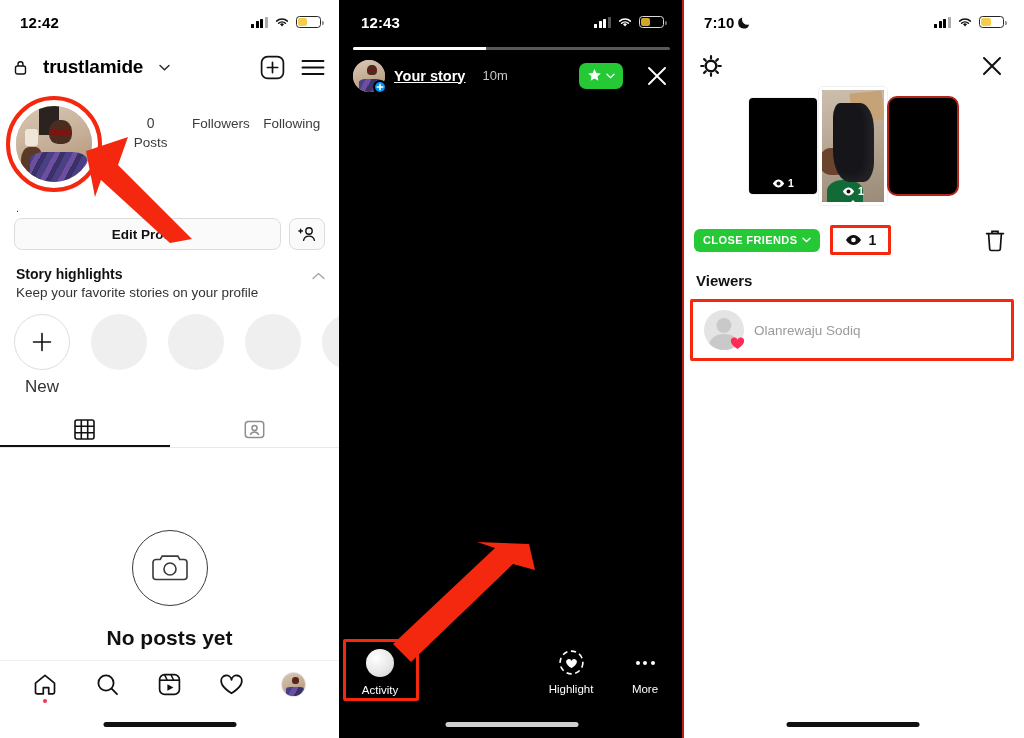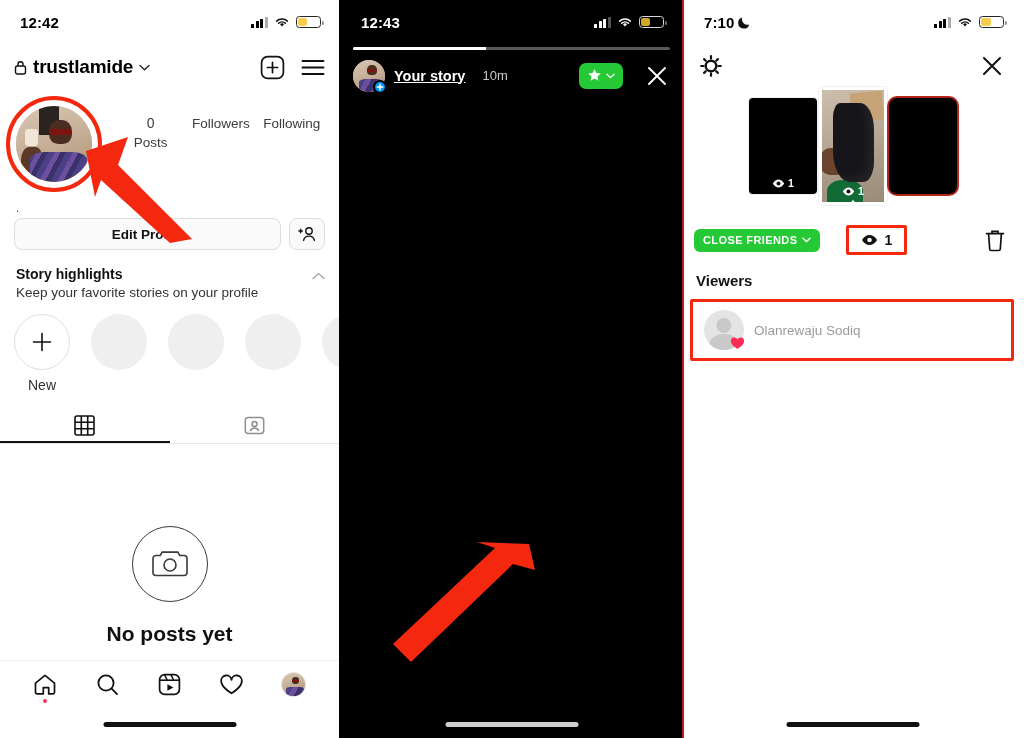--- a/index.html
+++ b/index.html
@@ -45,21 +45,21 @@
   .ic-batt i {
     position: absolute; left: 1.2px; top: 1.2px; bottom: 1.2px;
     border-radius: 2px; background: #f4c430;
   }
   .ic-moon { width: 13px; height: 13px; margin-left: 4px; }
 
   
   .prof-head {
     display: flex; align-items: center; padding: 4px 14px 0 14px; height: 42px;
   }
-  .prof-name-wrap { display: flex; align-items: center; gap: 6px; flex: 1; }
+  .prof-name-wrap { display: flex; align-items: center; gap: 16px; flex: 1; }
   .lock-icon { width: 13px; height: 15px; }
   .prof-name { font-size: 19px; font-weight: 700; letter-spacing: -.2px; }
   .chev-sm { width: 11px; height: 7px; opacity: .9; }
   .prof-head-actions { display: flex; align-items: center; gap: 16px; }
   .ic-plusbox { width: 25px; height: 25px; }
   .ic-burger { width: 24px; height: 17px; }
 
   .prof-row { display: flex; align-items: flex-start; padding: 10px 0 0 0; position: relative; }
   .avatar-wrap {
     position: relative; width: 96px; height: 96px; margin-left: 6px; flex: none;
@@ -110,21 +110,21 @@
   .hl-sub { font-size: 13.5px; color: #333; padding-top: 3px; }
   .chev-up { width: 13px; height: 8px; margin-top: 6px; opacity: .55; }
 
   .hl-row { display: flex; gap: 21px; padding: 14px 0 0 14px; }
   .hl-item { width: 56px; text-align: center; flex: none; }
   .hl-circle-new {
     width: 56px; height: 56px; border-radius: 50%; border: 1px solid #dedede;
     display: flex; align-items: center; justify-content: center; background: #fff;
   }
   .hl-circle-blank { width: 56px; height: 56px; border-radius: 50%; background: #efefef; }
-  .hl-lbl { font-size: 14px; color: #333; padding-top: 7px; }
+  .hl-lbl { font-size: 17px; color: #333; padding-top: 7px; }
 
   .tabs { display: flex; margin-top: 14px; position: relative; }
   .tab { flex: 1; height: 36px; display: flex; align-items: center; justify-content: center; }
   .tab-underline { position: absolute; left: 0; bottom: 0; width: 50%; height: 1.6px; background: #111; }
   .tabs-divider { height: 1px; background: #e9e9e9; }
 
   .empty {
     display: flex; flex-direction: column; align-items: center; justify-content: center;
     padding-top: 82px;
   }
@@ -215,21 +215,21 @@
     position: absolute; left: 0; right: 0; bottom: 5px;
     display: flex; align-items: center; justify-content: center; gap: 3px;
     color: #fff; font-size: 10.5px; font-weight: 700;
   }
   .th-arrow {
     position: absolute; left: 50%; bottom: -1px; transform: translateX(-50%);
     width: 0; height: 0; border-left: 11px solid transparent; border-right: 11px solid transparent;
     border-bottom: 11px solid #fff;
   }
 
-  .ins-bar { display: flex; align-items: center; padding: 8px 16px 0 10px; gap: 26px; height: 52px; }
+  .ins-bar { display: flex; align-items: center; padding: 8px 16px 0 10px; gap: 10px; height: 52px; }
   .cf-pill-lg {
     background: #25c935; border-radius: 6px; height: 23px; padding: 0 9px;
     display: flex; align-items: center; gap: 5px;
   }
   .cf-txt { color: #fff; font-size: 11px; font-weight: 700; letter-spacing: .4px; }
   .views-box {
     position: relative; display: flex; align-items: center; gap: 6px;
     border: 3px solid #f4280f; border-radius: 2px; padding: 4px 12px;
   }
   .views-n { font-size: 14px; font-weight: 700; color: #111; }
@@ -505,20 +505,43 @@
         </svg>
         <svg width="9" height="6" viewBox="0 0 9 6">
           <path d="M1 1.3L4.5 4.6 8 1.3" stroke="#fff" stroke-width="1.3" fill="none" stroke-linecap="round"></path>
         </svg>
       </div>
       <svg class="ic-close-x" viewBox="0 0 22 22">
         <path d="M3 3l16 16M19 3L3 19" stroke="#fff" stroke-width="1.9" stroke-linecap="round"></path>
       </svg>
     </div>
 
+    <div class="story-bottom">
+      <div class="sb-activity">
+        <div class="act-circle"></div>
+        <div class="sb-lbl">Activity</div>
+        <div class="sb-redbox"></div>
+      </div>
+      <div class="sb-spacer"></div>
+      <div class="sb-action">
+        <svg class="ic-ring-heart" viewBox="0 0 27 27">
+          <circle cx="13.5" cy="13.5" r="11.4" stroke="#fff" stroke-width="1.6" fill="none" stroke-dasharray="5.2 3.6"></circle>
+          <path d="M13.5 19.2s-5.4-3.2-5.4-6.4a2.75 2.75 0 015.4-.8 2.75 2.75 0 015.4.8c0 3.2-5.4 6.4-5.4 6.4z" fill="#fff"></path>
+        </svg>
+        <div class="sb-lbl">Highlight</div>
+      </div>
+      <div class="sb-action">
+        <div class="ic-dots">
+            <i></i>
+            <i></i>
+            <i></i>
+          </div>
+        <div class="sb-lbl">More</div>
+      </div>
+    </div>
 
     <div class="home-ind home-ind-light"></div>
 
     <svg class="arrow" style="left:40px;top:540px;width:160px;height:125px" viewBox="0 0 160 125">
       <path d="M148 4 L154 30 L132 24 L30 122 L12 104 L114 8 L96 2 Z" fill="#f4280f"></path>
     </svg>
   </div>
 
   <div class="panel panel-right">
 

